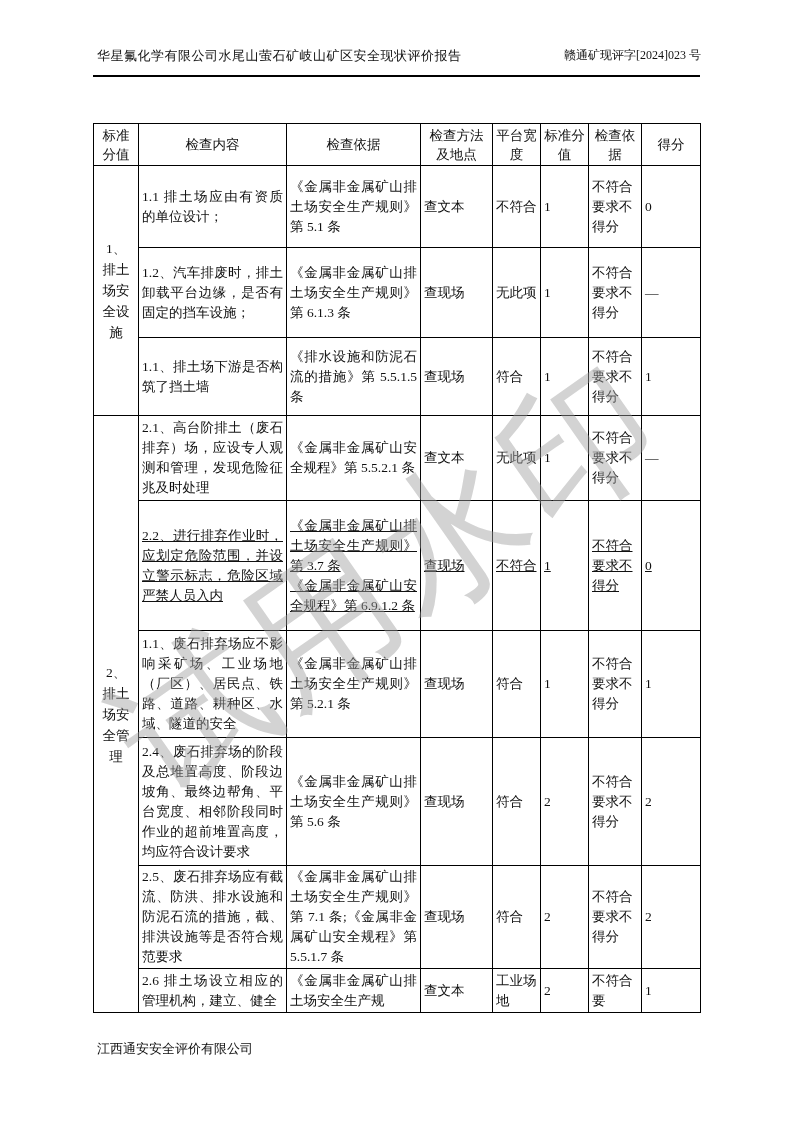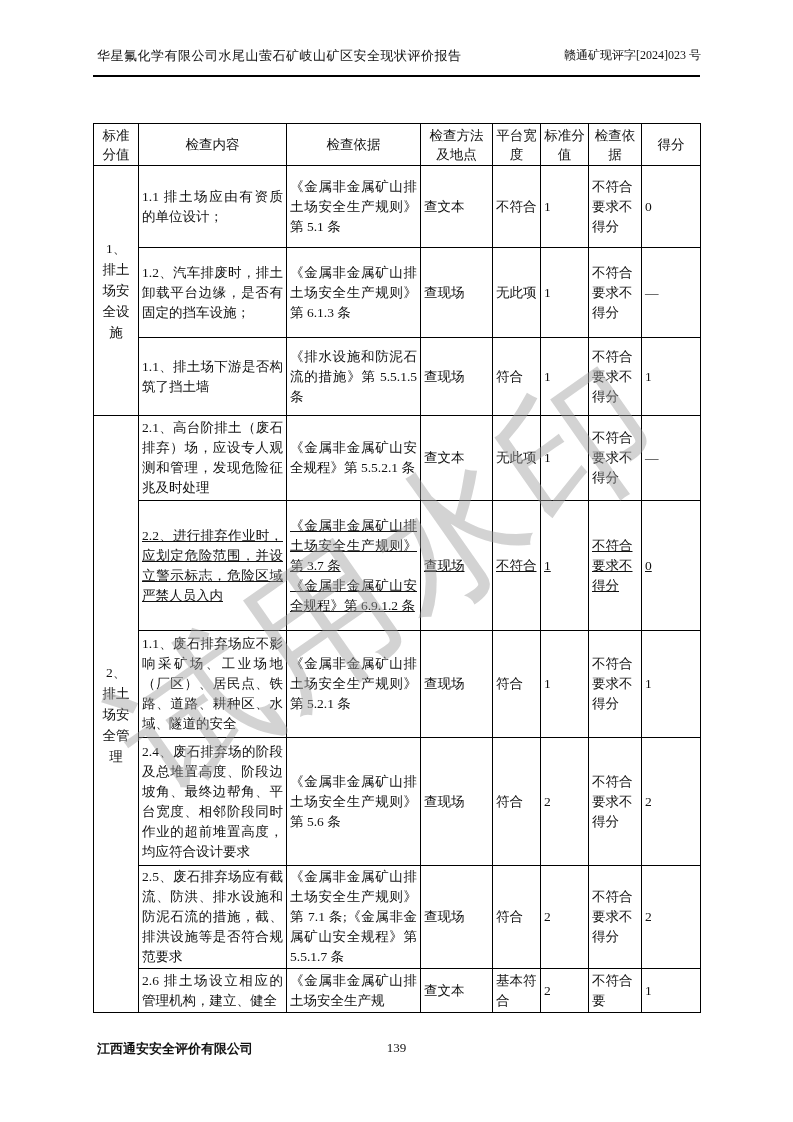--- a/index.html
+++ b/index.html
@@ -33,21 +33,21 @@
   td.group-cell{ text-align:center; padding:0; }
   .vtext { width:30px; margin:0 auto; text-align:center; line-height:21px; word-break:break-all; }
   .watermark {
     position:absolute; left:40px; top:400px; width:700px; height:360px;
     display:flex; align-items:center; justify-content:center;
     transform:rotate(-35deg);
     font-size:150px; letter-spacing:6px; color:#9e9e9e; opacity:0.45;
     pointer-events:none; z-index:5; white-space:nowrap;
     font-family:"Liberation Serif","DejaVu Serif",serif;
   }
-  .ftr-company { position:absolute; left:97px; top:1040px; font-size:13px;font-weight:bold; }
+  .ftr-company { position:absolute; left:97px; top:1040px; font-size:13px; }
   .ftr-page    { position:absolute; left:93px; top:1040px; width:607px; text-align:center; font-size:13px; }
 </style>
 </head>
 <body>
 
 <div class="page">
 
   <div class="hdr-left">华星氟化学有限公司水尾山萤石矿岐山矿区安全现状评价报告</div>
   <div class="hdr-right">赣通矿现评字[2024]023 号</div>
   <div class="hdr-rule"></div>
@@ -153,26 +153,25 @@
           <td class="c-center">查现场</td>
           <td class="c-center">符合</td>
           <td class="c-center">2</td>
           <td class="c-center">不符合要求不得分</td>
           <td class="c-center">2</td>
         </tr>
         <tr style="height: 44px;">
           <td class="c-content">2.6 排土场设立相应的管理机构，建立、健全</td>
           <td class="c-basis">《金属非金属矿山排土场安全生产规</td>
           <td class="c-center">查文本</td>
-          <td class="c-center">基本符合</td>
+          <td class="c-center">工业场地</td>
           <td class="c-center">2</td>
           <td class="c-center">不符合要</td>
           <td class="c-center">1</td>
         </tr>
       </tbody>
   </table>
 
   <div class="watermark">试用水印</div>
 
-  <div class="ftr-page">139</div>
   <div class="ftr-company">江西通安安全评价有限公司</div>
 
 </div>
 
 </body></html>

